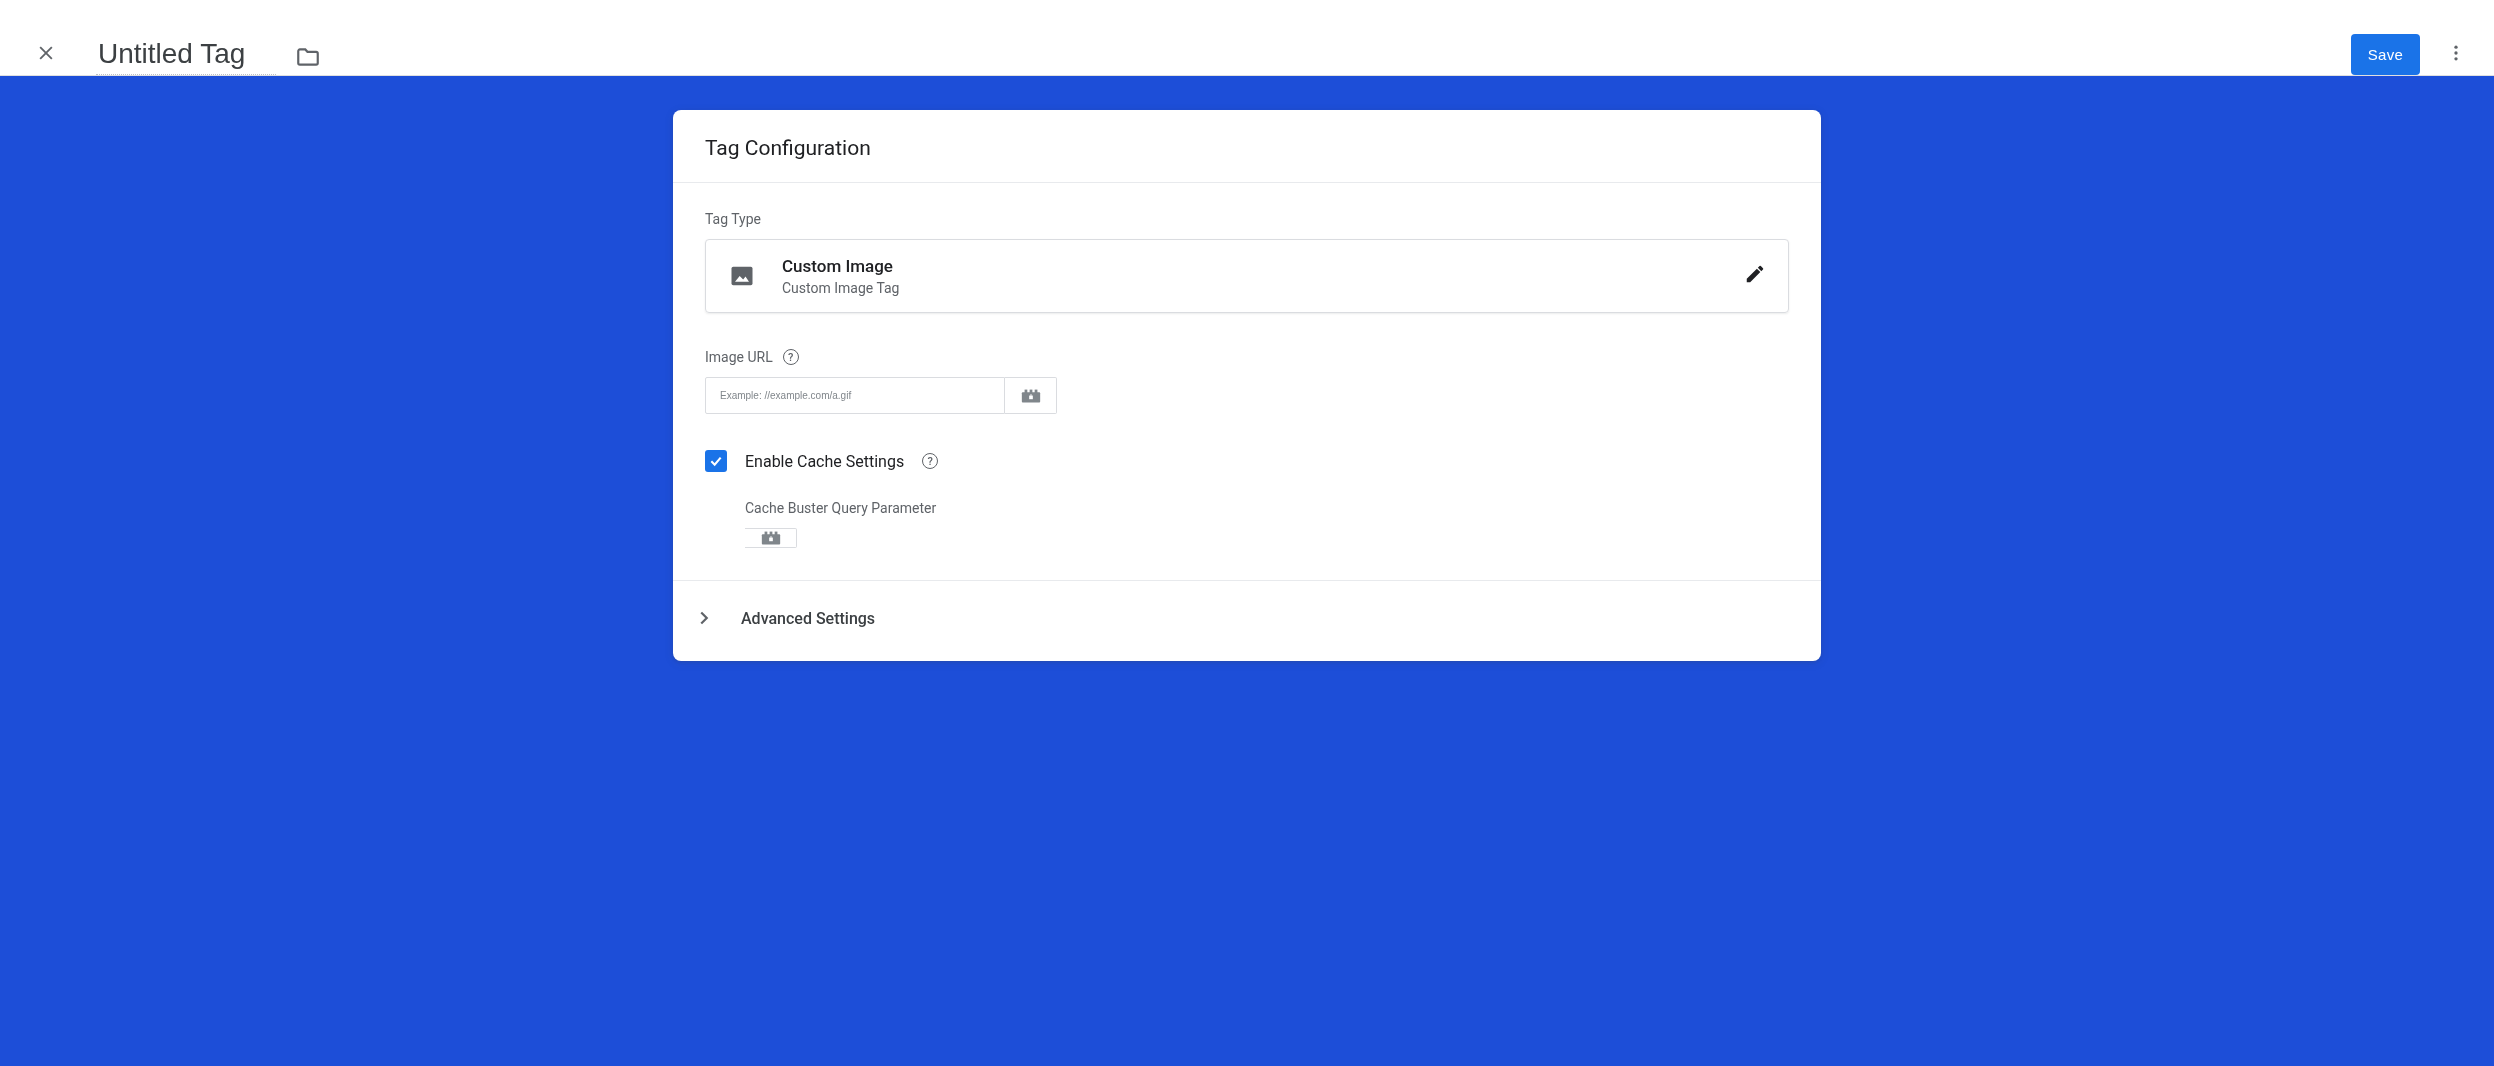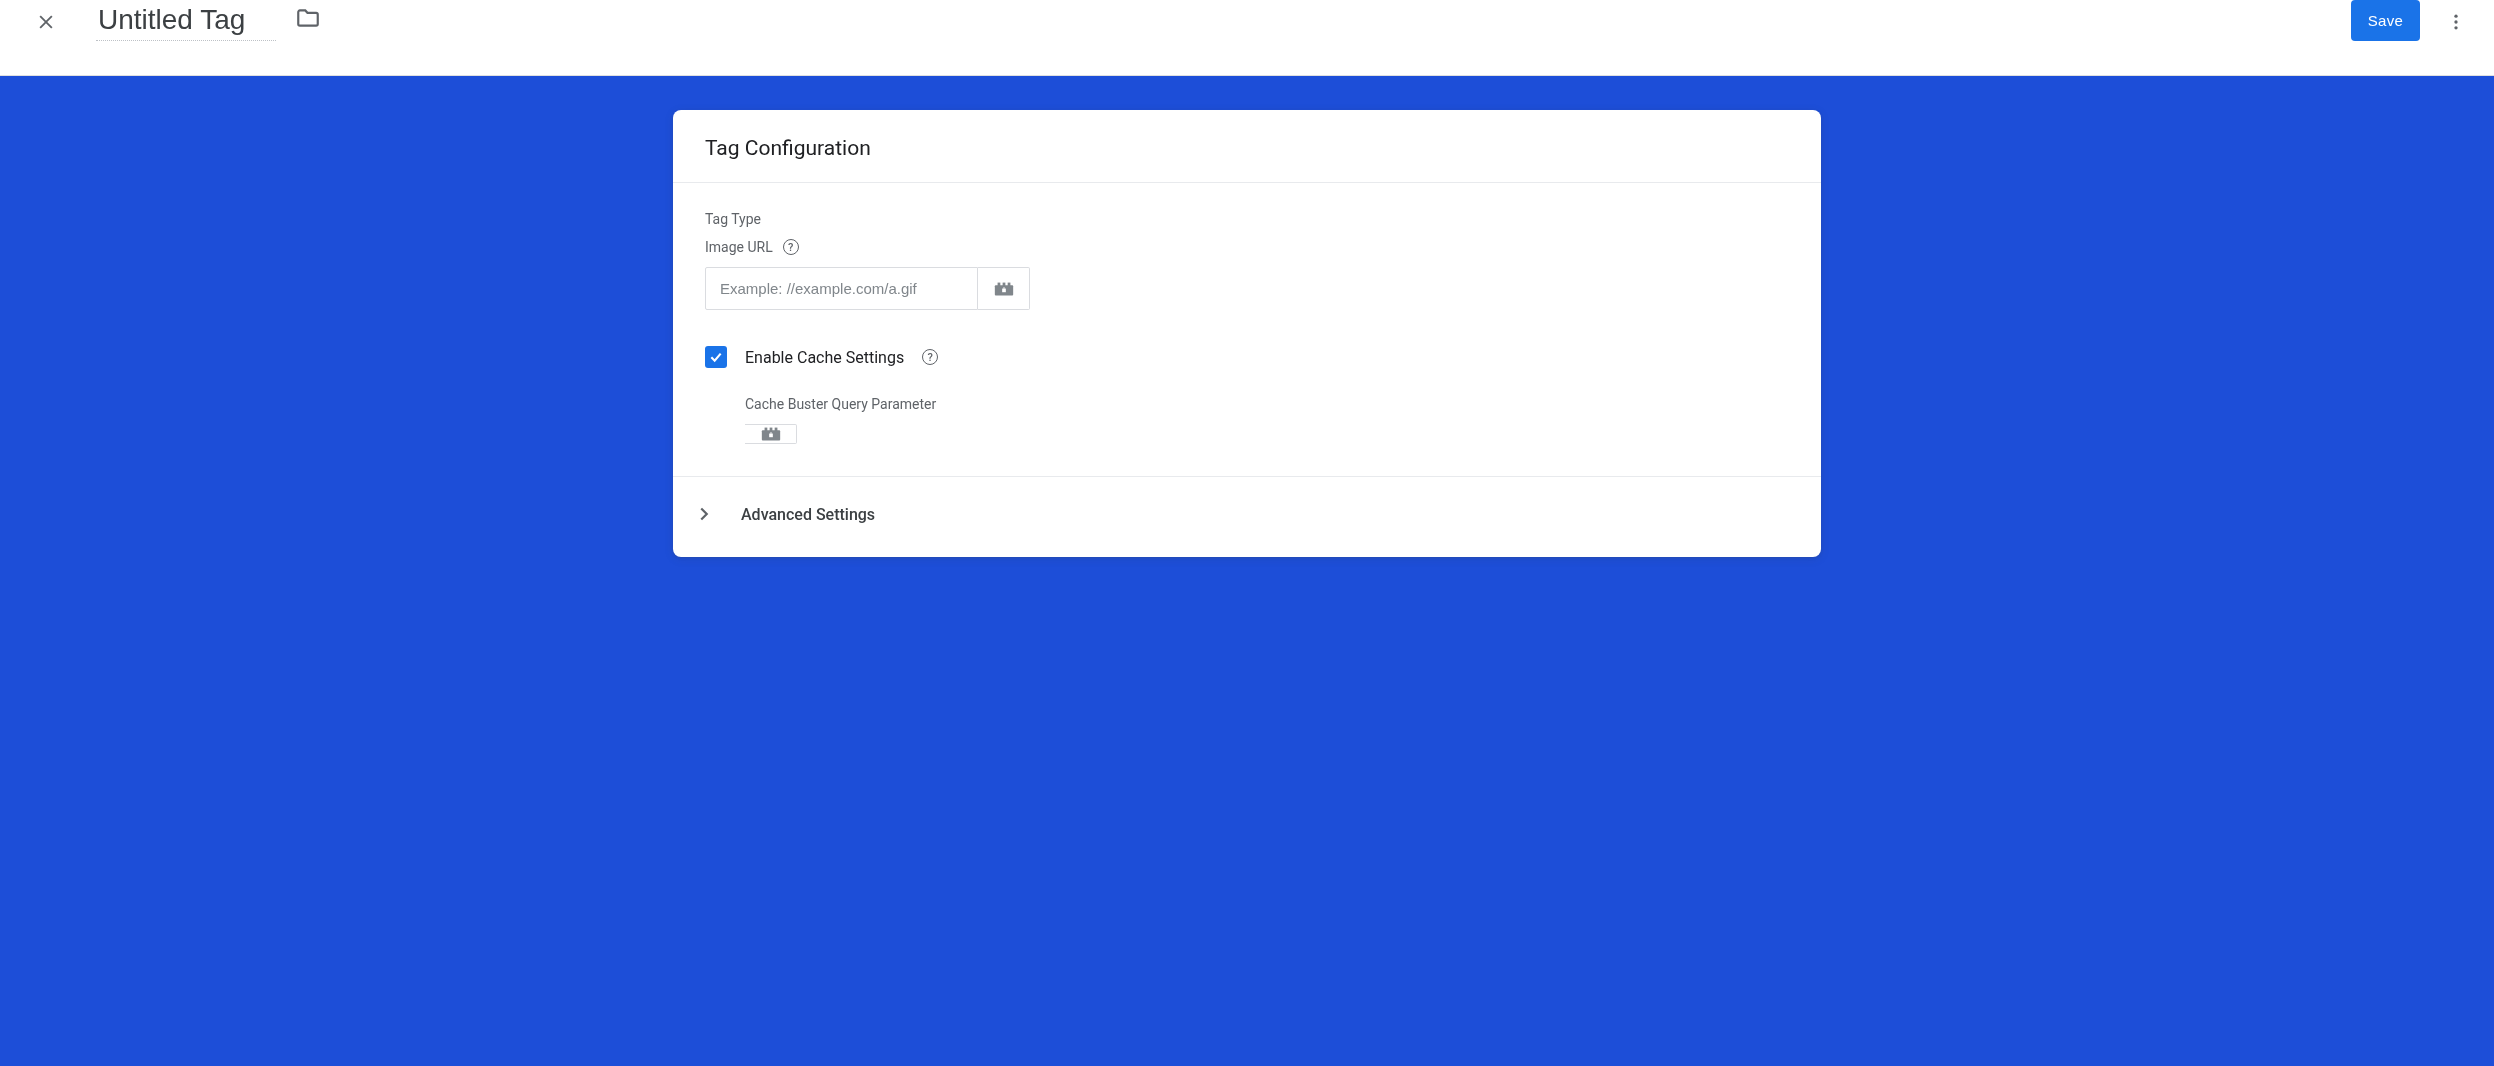--- a/index.html
+++ b/index.html
@@ -4,21 +4,21 @@
 <style>
   * { box-sizing: border-box; margin: 0; padding: 0; }
   body {
     font-family: Roboto, "Helvetica Neue", Arial, sans-serif;
     background: #fff;
     color: #202124;
   }
   .header {
     height: 76px;
     display: flex;
-    align-items: flex-start;
+    align-items: flex-end;
     padding: 0 16px 0 24px;
     border-bottom: 1px solid #e0e0e0;
     background: #fff;
   }
   .close-btn {
     width: 44px; height: 44px;
     display:flex; align-items:center; justify-content:center;
     cursor:pointer;
     color:#5f6368;
   }
@@ -120,24 +120,24 @@
   .edit-icon { color:#202124; cursor:pointer; }
   .input-row {
     display:flex;
     align-items:stretch;
     margin-top: 4px;
   }
   .text-input {
     border:1px solid #dadce0;
     border-radius:2px 0 0 2px;
     padding: 12px 14px;
-    font-size:15px;
+    font-size:10px;
     color:#202124;
     outline:none;
-    width: 273px;
+    width: 300px;
   }
   .text-input::placeholder { color:#80868b; }
   .var-btn {
     width: 52px;
     border:1px solid #dadce0;
     border-left:none;
     border-radius:0 2px 2px 0;
     background:#fff;
     display:flex; align-items:center; justify-content:center;
     cursor:pointer;
@@ -206,20 +206,37 @@
   </div>
 </div>
 
 <div class="canvas">
   <div class="panel">
     <div class="panel-title">Tag Configuration</div>
     <div class="panel-body">
 
       <div class="field-label">Tag Type</div>
 
+      <div class="tag-type-card">
+        <div class="tag-type-icon">
+          <svg width="28" height="28" viewBox="0 0 24 24" fill="currentColor">
+              <rect x="3" y="4" width="18" height="16" rx="1.5" fill="currentColor"></rect>
+              <polygon points="6,17 10,12 13,15 15,12.5 18,17" fill="#fff"></polygon>
+            </svg>
+        </div>
+        <div class="tag-type-texts">
+          <div class="tag-type-name">Custom Image</div>
+          <div class="tag-type-sub">Custom Image Tag</div>
+        </div>
+        <div class="edit-icon">
+          <svg width="22" height="22" viewBox="0 0 24 24" fill="currentColor">
+              <path d="M3 17.25V21h3.75L17.81 9.94l-3.75-3.75L3 17.25zM20.71 7.04a1 1 0 0 0 0-1.41l-2.34-2.34a1 1 0 0 0-1.41 0l-1.83 1.83 3.75 3.75 1.83-1.83z"></path>
+            </svg>
+        </div>
+      </div>
 
       <div class="field-label">
         <span>Image URL</span>
         <span class="help-icon">?</span>
       </div>
       <div class="input-row">
         <input class="text-input" placeholder="Example: //example.com/a.gif" style="">
         <div class="var-btn">
           <svg width="22" height="18" viewBox="0 0 24 18" fill="currentColor">
               <rect x="2" y="5" width="20" height="11" rx="1"></rect>

